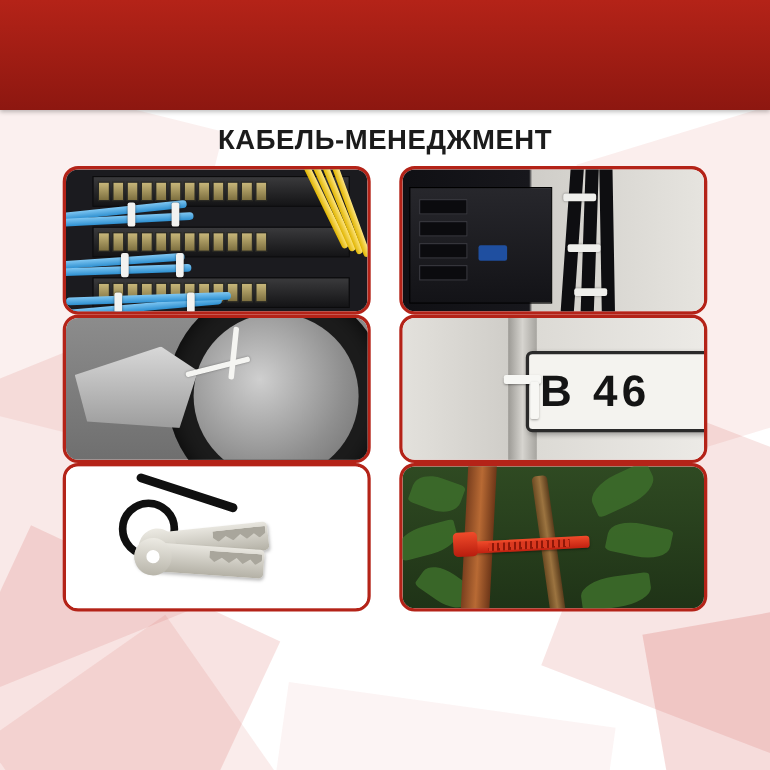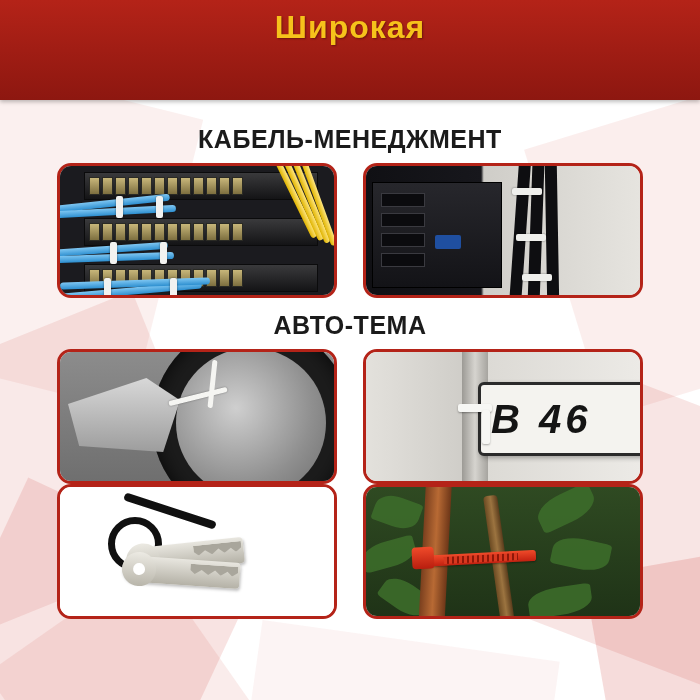--- a/index.html
+++ b/index.html
@@ -68,21 +68,21 @@
     color: #ffffff;
     letter-spacing: 0.5px;
     line-height: 42px;
     text-shadow: 1px 1px 2px rgba(0,0,0,0.35);
   }
 
   
   .content {
     position: relative;
     z-index: 2;
-    padding: 12px;
+    padding: 0;
   }
   .section {
     position: relative;
   }
   .section-title {
     text-align: center;
     font-size: 25px;
     font-weight: bold;
     color: #1b1b1b;
     letter-spacing: 0.5px;
@@ -96,21 +96,20 @@
   }
   .card {
     width: 280px;
     height: 135px;
     border: 3px solid #b42318;
     border-radius: 14px;
     background: #ffffff;
     overflow: hidden;
     position: relative;
     box-sizing: border-box;
-    font-style: italic;
   }
   .card .inner {
     position: absolute;
     left: 0; top: 0; right: 0; bottom: 0;
     overflow: hidden;
   }
 
   
   .pp-bg { position:absolute; inset:0; background:#1b1b1f; }
   .pp-panel {
@@ -273,21 +272,20 @@
     <div class="shard s2"></div>
     <div class="shard s3"></div>
     <div class="shard s4"></div>
     <div class="shard s5"></div>
     <div class="shard s6"></div>
     <div class="shard s7"></div>
     <div class="shard s8"></div>
   </div>
 
   <div class="header">
-    <div class="header-line1">Широкая</div>
   </div>
 
   <div class="content">
 
     <div class="section">
       <div class="section-title">КАБЕЛЬ-МЕНЕДЖМЕНТ</div>
       <div class="cards">
 
         <div class="card">
           <div class="inner">
@@ -379,21 +377,20 @@
             <div class="nw-tie" style="left:146px; top:22px;"></div>
             <div class="nw-tie" style="left:150px; top:68px;"></div>
             <div class="nw-tie" style="left:156px; top:108px;"></div>
           </div>
         </div>
 
       </div>
     </div>
 
     <div class="section">
-      <div class="section-title">АВТО-ТЕМА</div>
       <div class="cards">
 
         <div class="card">
           <div class="inner">
             <div class="wh-bg"></div>
             <div class="wh-tyre"></div>
             <div class="wh-rim"></div>
             <div class="wh-spoke"></div>
             <div class="wh-tie"></div>
             <div class="wh-tie-tail"></div>

